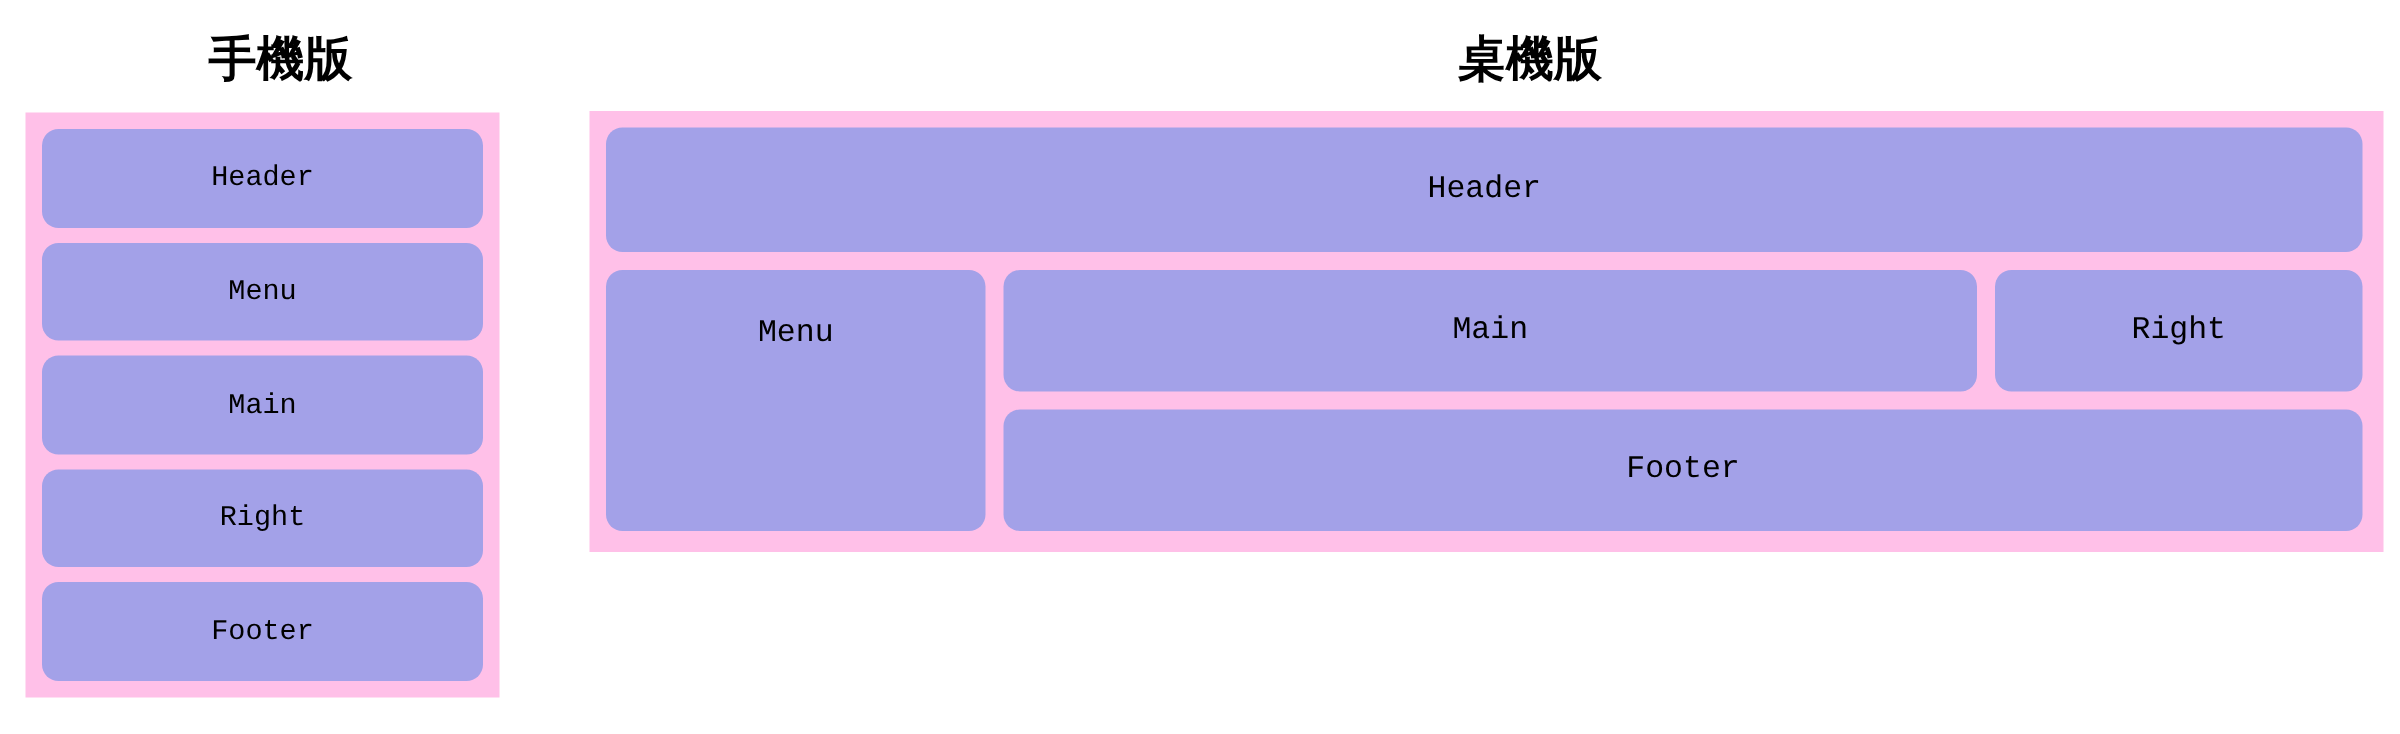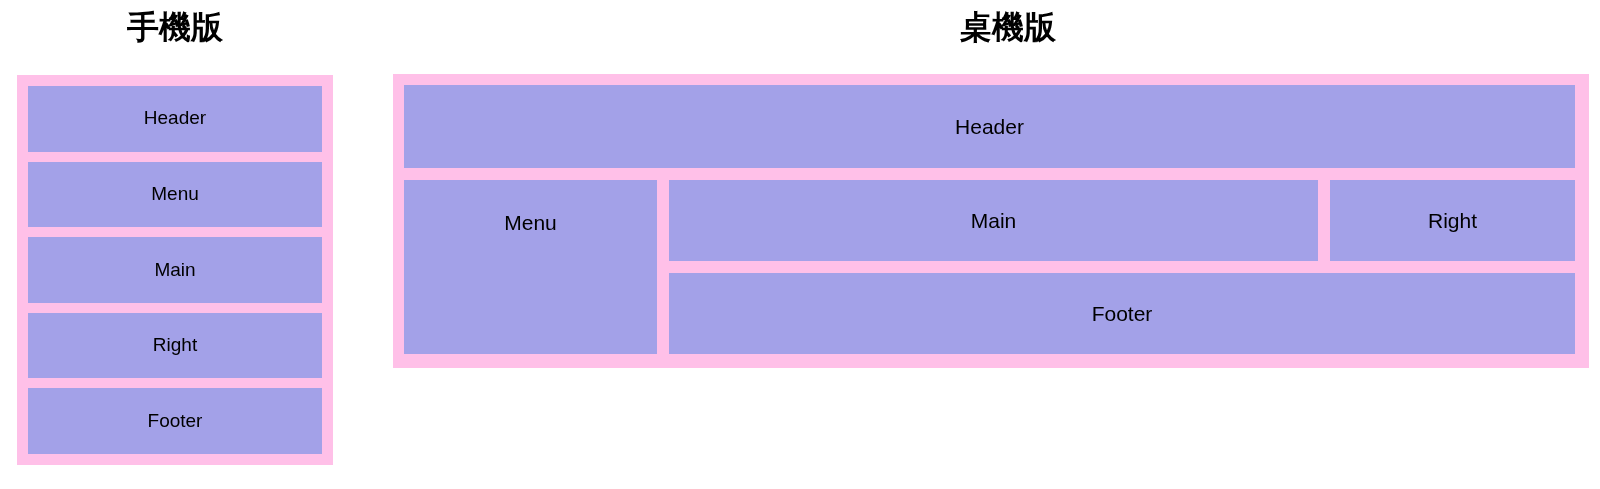--- a/index.html
+++ b/index.html
@@ -9,21 +9,21 @@
     --page-bg:#ffffff;
   }
   html,body{margin:0;padding:0;}
   body{
     width:1600px;height:489px;position:relative;
     background:var(--page-bg);
     font-family:"Liberation Sans",sans-serif;
     overflow:hidden;
   }
   .panel-title{
-    position:absolute;top:8px;margin:0;
+    position:absolute;top:8px;margin:12px;
     text-align:center;
     font-family:"Liberation Sans",sans-serif;
     font-weight:bold;font-size:32px;line-height:38px;
     color:var(--text);
   }
   #mobile-title{left:17px;width:316px;}
   #desktop-title{left:410px;width:1196px;}
 
   .layout-container{
     position:absolute;box-sizing:border-box;
@@ -39,23 +39,24 @@
   #desktop-container{
     left:393px;top:74px;width:1196px;height:294px;
     padding:11px 14px 14px 11px;
     grid-template-columns:253px 1fr 245px;
     grid-template-rows:83px 1fr 1fr;
     gap:12px;
   }
   .layout-box{
     background:var(--box-purple);
     color:var(--text);
-    font-family:Liberation Sans, sans-serif;
+    font-family:Liberation Mono, monospace;
     display:flex;align-items:center;justify-content:center;
     line-height:1.2;
+    border-radius:11px;
   }
   #mobile-container .layout-box{font-size:19px;}
   #desktop-container .layout-box{font-size:21px;}
 
   #d-header{grid-column:1 / 4;grid-row:1 / 2;}
   #d-menu{grid-column:1 / 2;grid-row:2 / 4;align-items:flex-start;padding-top:30px;box-sizing:border-box;}
   #d-main{grid-column:2 / 3;grid-row:2 / 3;}
   #d-right{grid-column:3 / 4;grid-row:2 / 3;}
   #d-footer{grid-column:2 / 4;grid-row:3 / 4;}
 </style>

